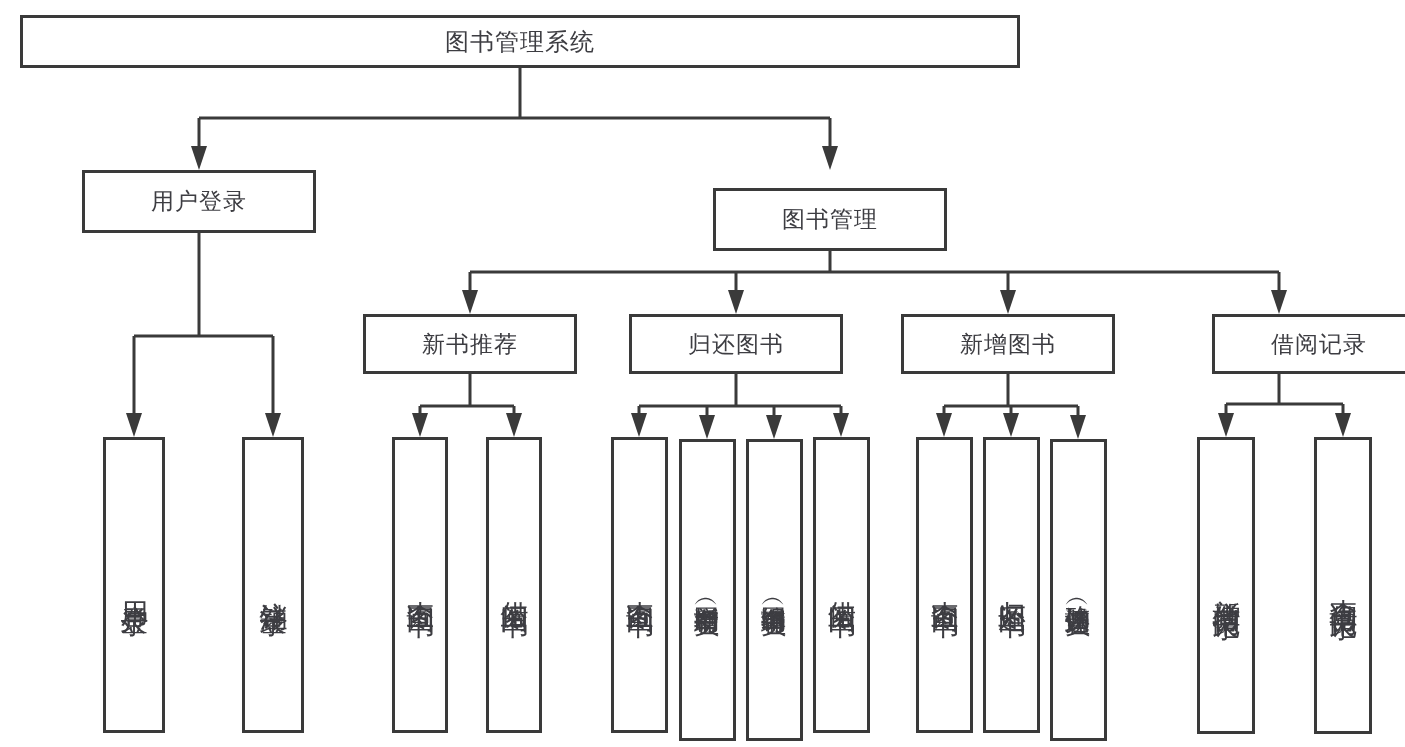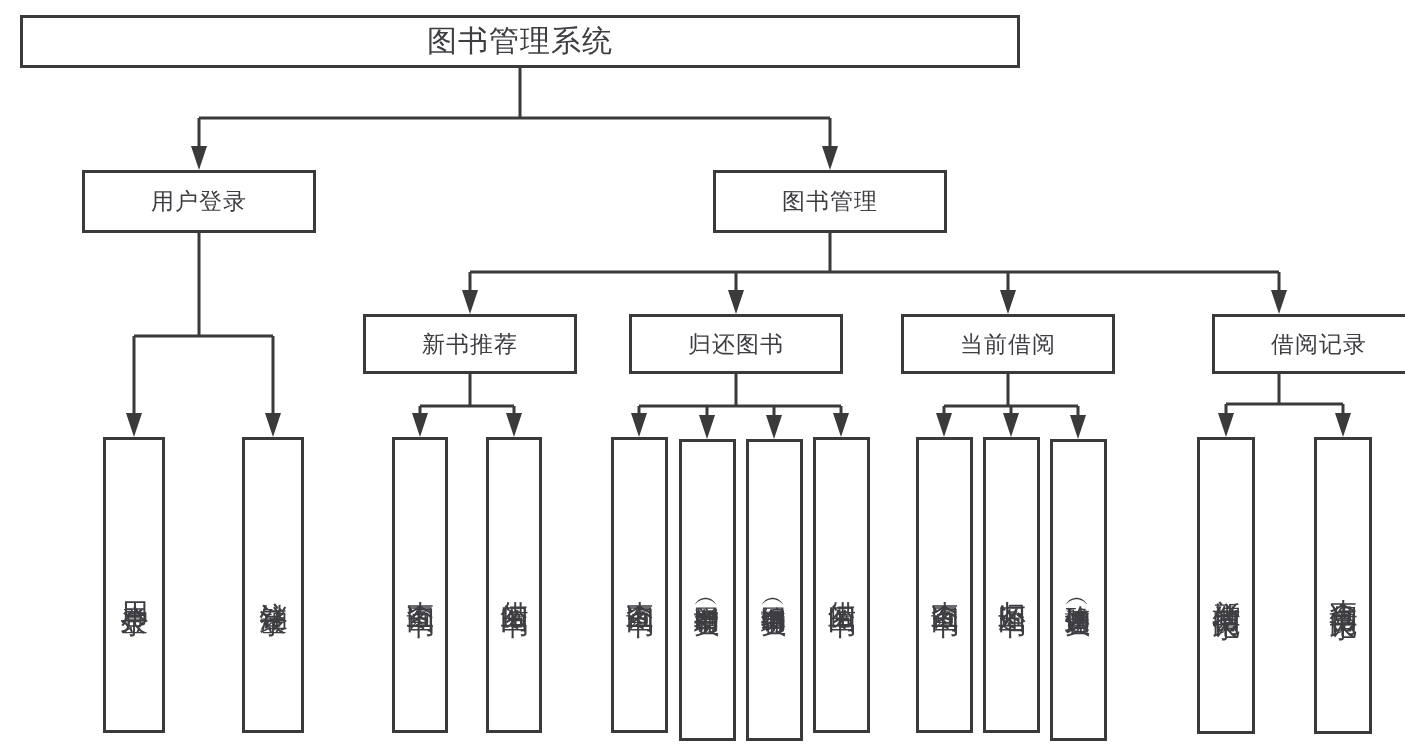--- a/index.html
+++ b/index.html
@@ -9,21 +9,21 @@
   }
   svg.connectors { position:absolute; left:0; top:0; width:1405px; height:747px; z-index:1; }
   svg.connectors path { stroke:#3a3a3a; stroke-width:3; fill:none; }
   svg.connectors polygon { fill:#3a3a3a; stroke:none; }
   .node {
     position:absolute; box-sizing:border-box; background:#ffffff;
     border:3px solid #3a3a3a; display:flex; align-items:center; justify-content:center;
     color:#3d3d42; z-index:2;
   }
   .node .lbl { font-size:23px; letter-spacing:1px; white-space:nowrap; }
-  .node.root .lbl { font-size:30px; }
+  .node.root .lbl { font-size:24px; }
   .node.vert .lbl {
     writing-mode:vertical-rl; text-orientation:mixed;
     font-size:28px; letter-spacing:3px; white-space:nowrap;
   }
   .node.vert.long .lbl { font-size:25px; letter-spacing:1px; }
   .watermark {
     position:absolute; right:4px; bottom:4px; z-index:5;
     font-size:21px; color:rgba(173,173,173,0.92); letter-spacing:0.5px;
   }
 </style>
@@ -82,32 +82,32 @@
     </g>
   </svg>
 
   <div class="node root" style="left:20px; top:15px; width:1000px; height:53px;">
     <span class="lbl">图书管理系统</span>
   </div>
 
   <div class="node" style="left:82px; top:170px; width:234px; height:63px;">
     <span class="lbl">用户登录</span>
   </div>
-  <div class="node" style="left:713px; top:170px; width:234px; height:63px;">
+  <div class="node" style="left:713px; top:188px; width:234px; height:63px;">
     <span class="lbl">图书管理</span>
   </div>
 
   <div class="node" style="left:363px; top:314px; width:214px; height:60px;">
     <span class="lbl">新书推荐</span>
   </div>
   <div class="node" style="left:629px; top:314px; width:214px; height:60px;">
     <span class="lbl">归还图书</span>
   </div>
   <div class="node" style="left:901px; top:314px; width:214px; height:60px;">
-    <span class="lbl">当前借阅</span>
+    <span class="lbl">新增图书</span>
   </div>
   <div class="node" style="left:1212px; top:314px; width:214px; height:60px;">
     <span class="lbl">借阅记录</span>
   </div>
 
   <div class="node vert" style="left:103px; top:437px; width:62px; height:296px;">
     <span class="lbl">用户登录</span>
   </div>
   <div class="node vert" style="left:242px; top:437px; width:62px; height:296px;">
     <span class="lbl">注销登录</span>

